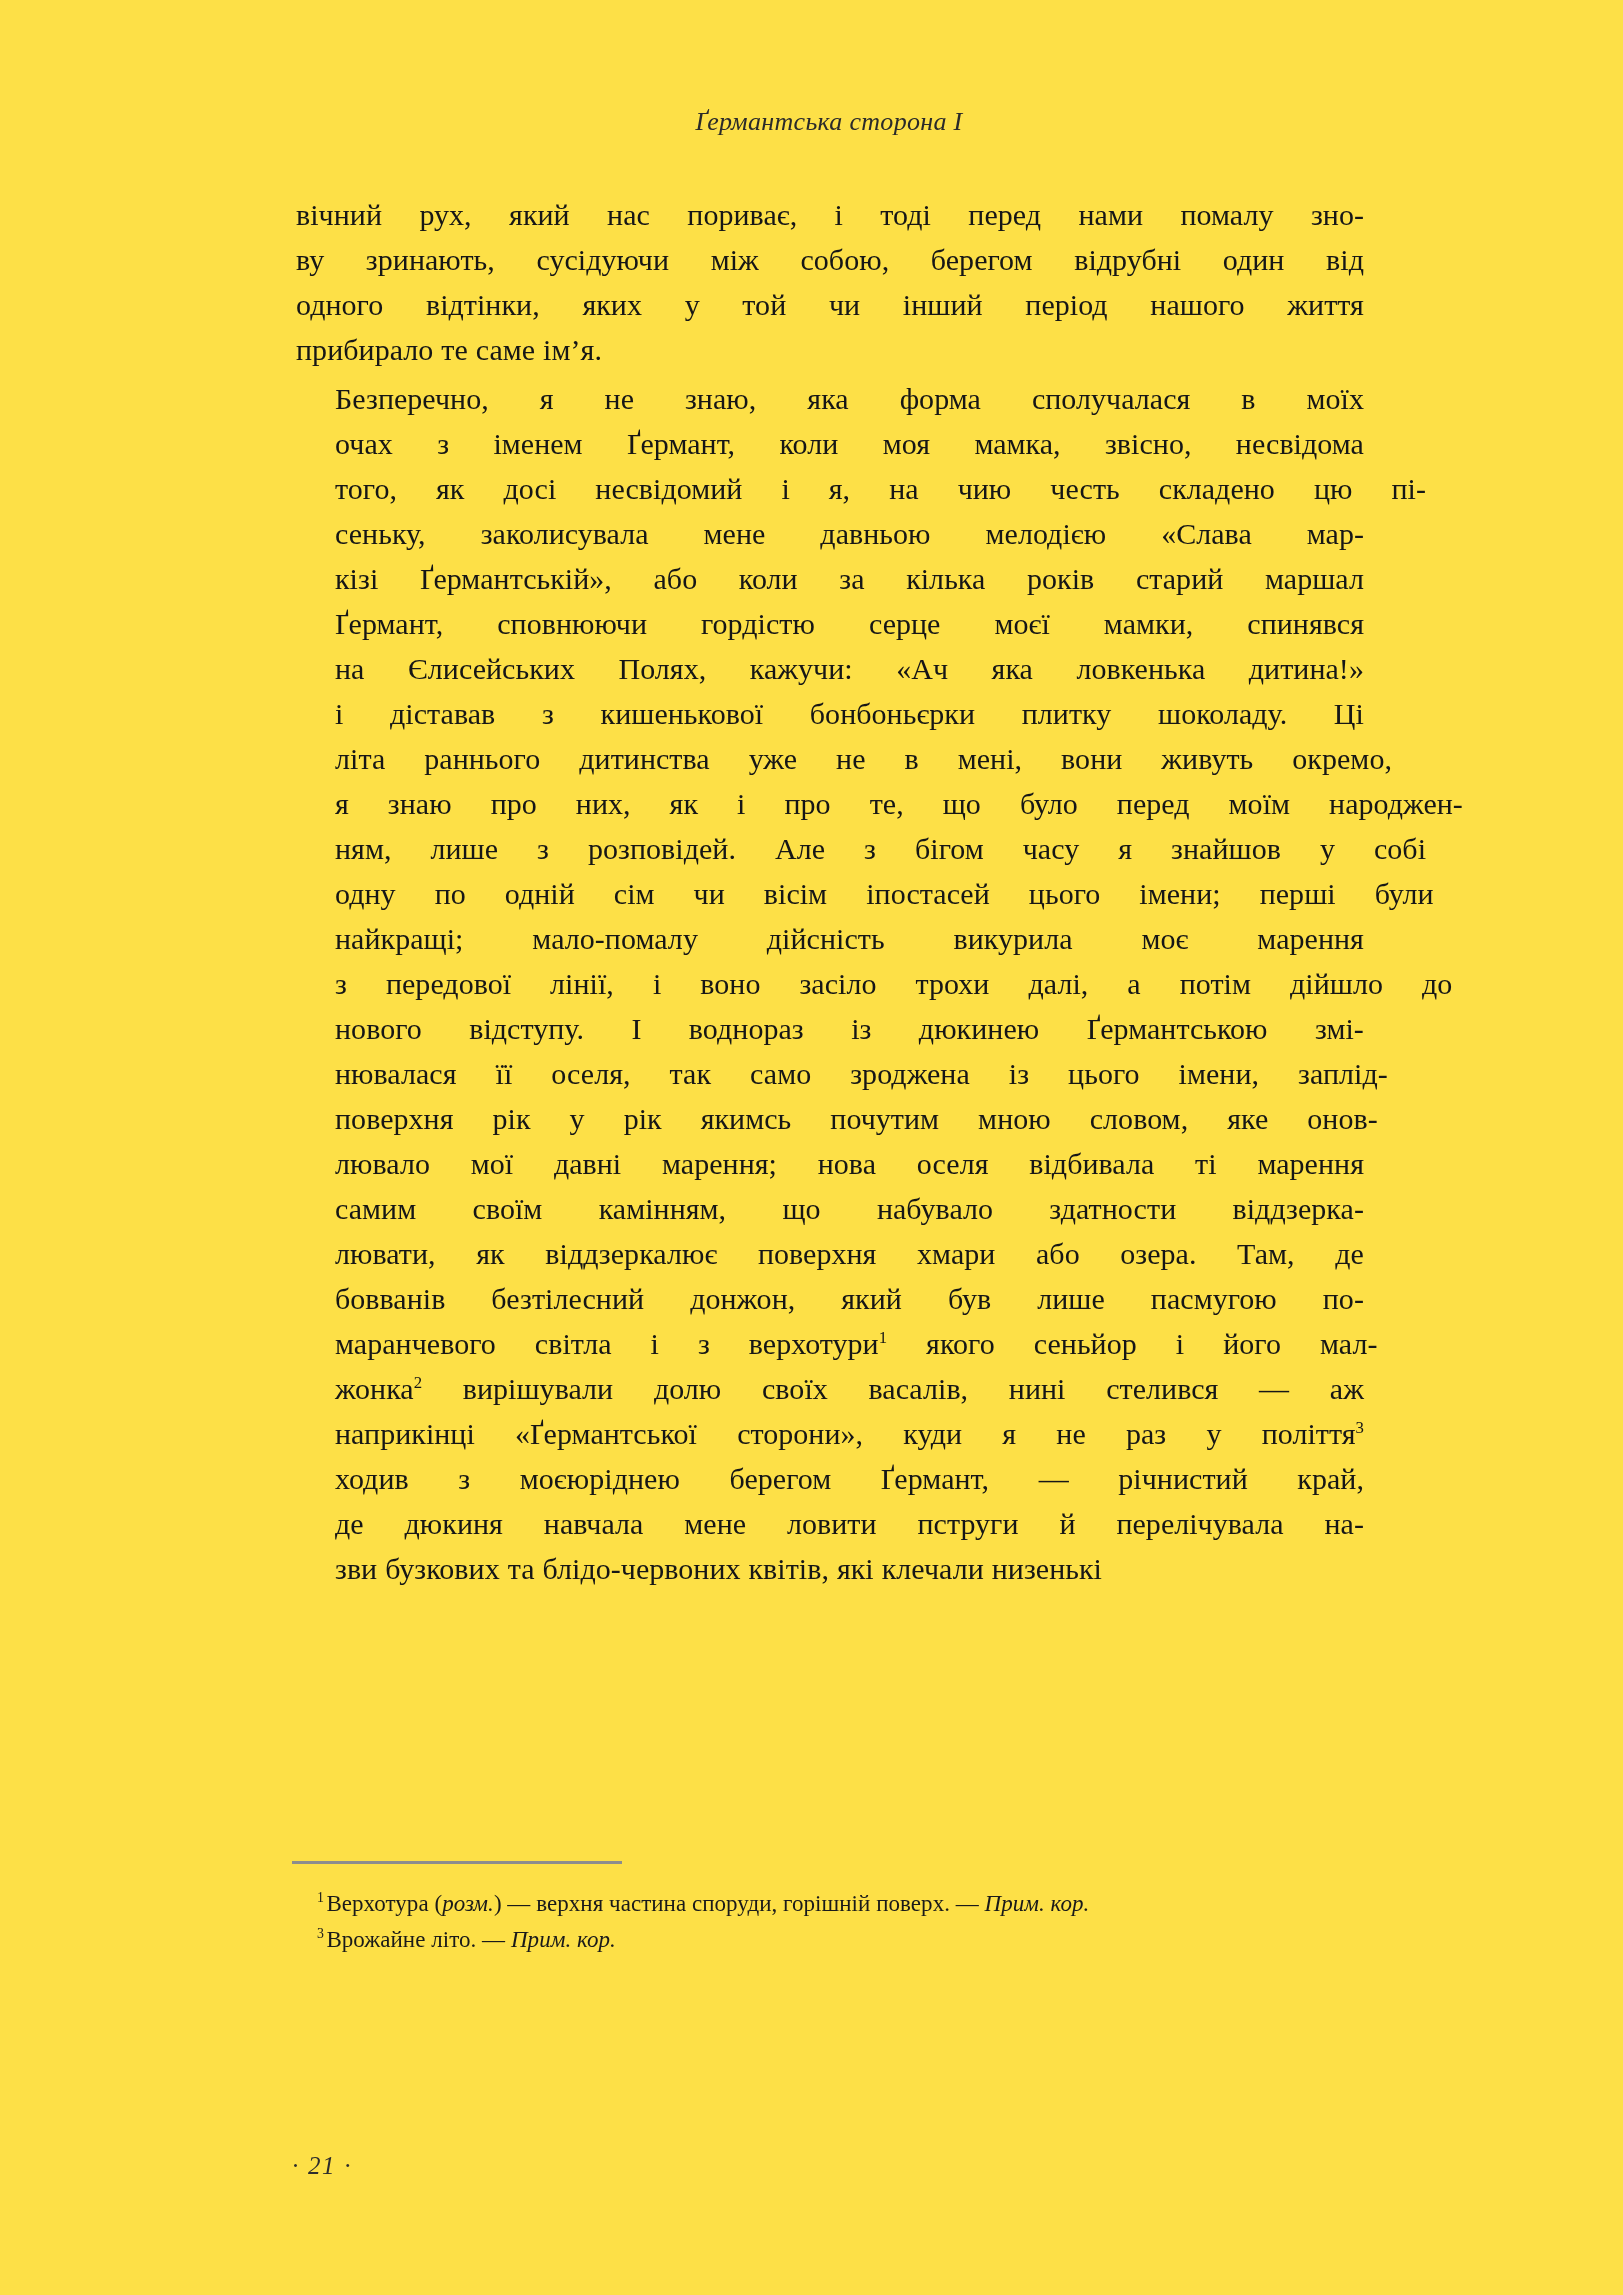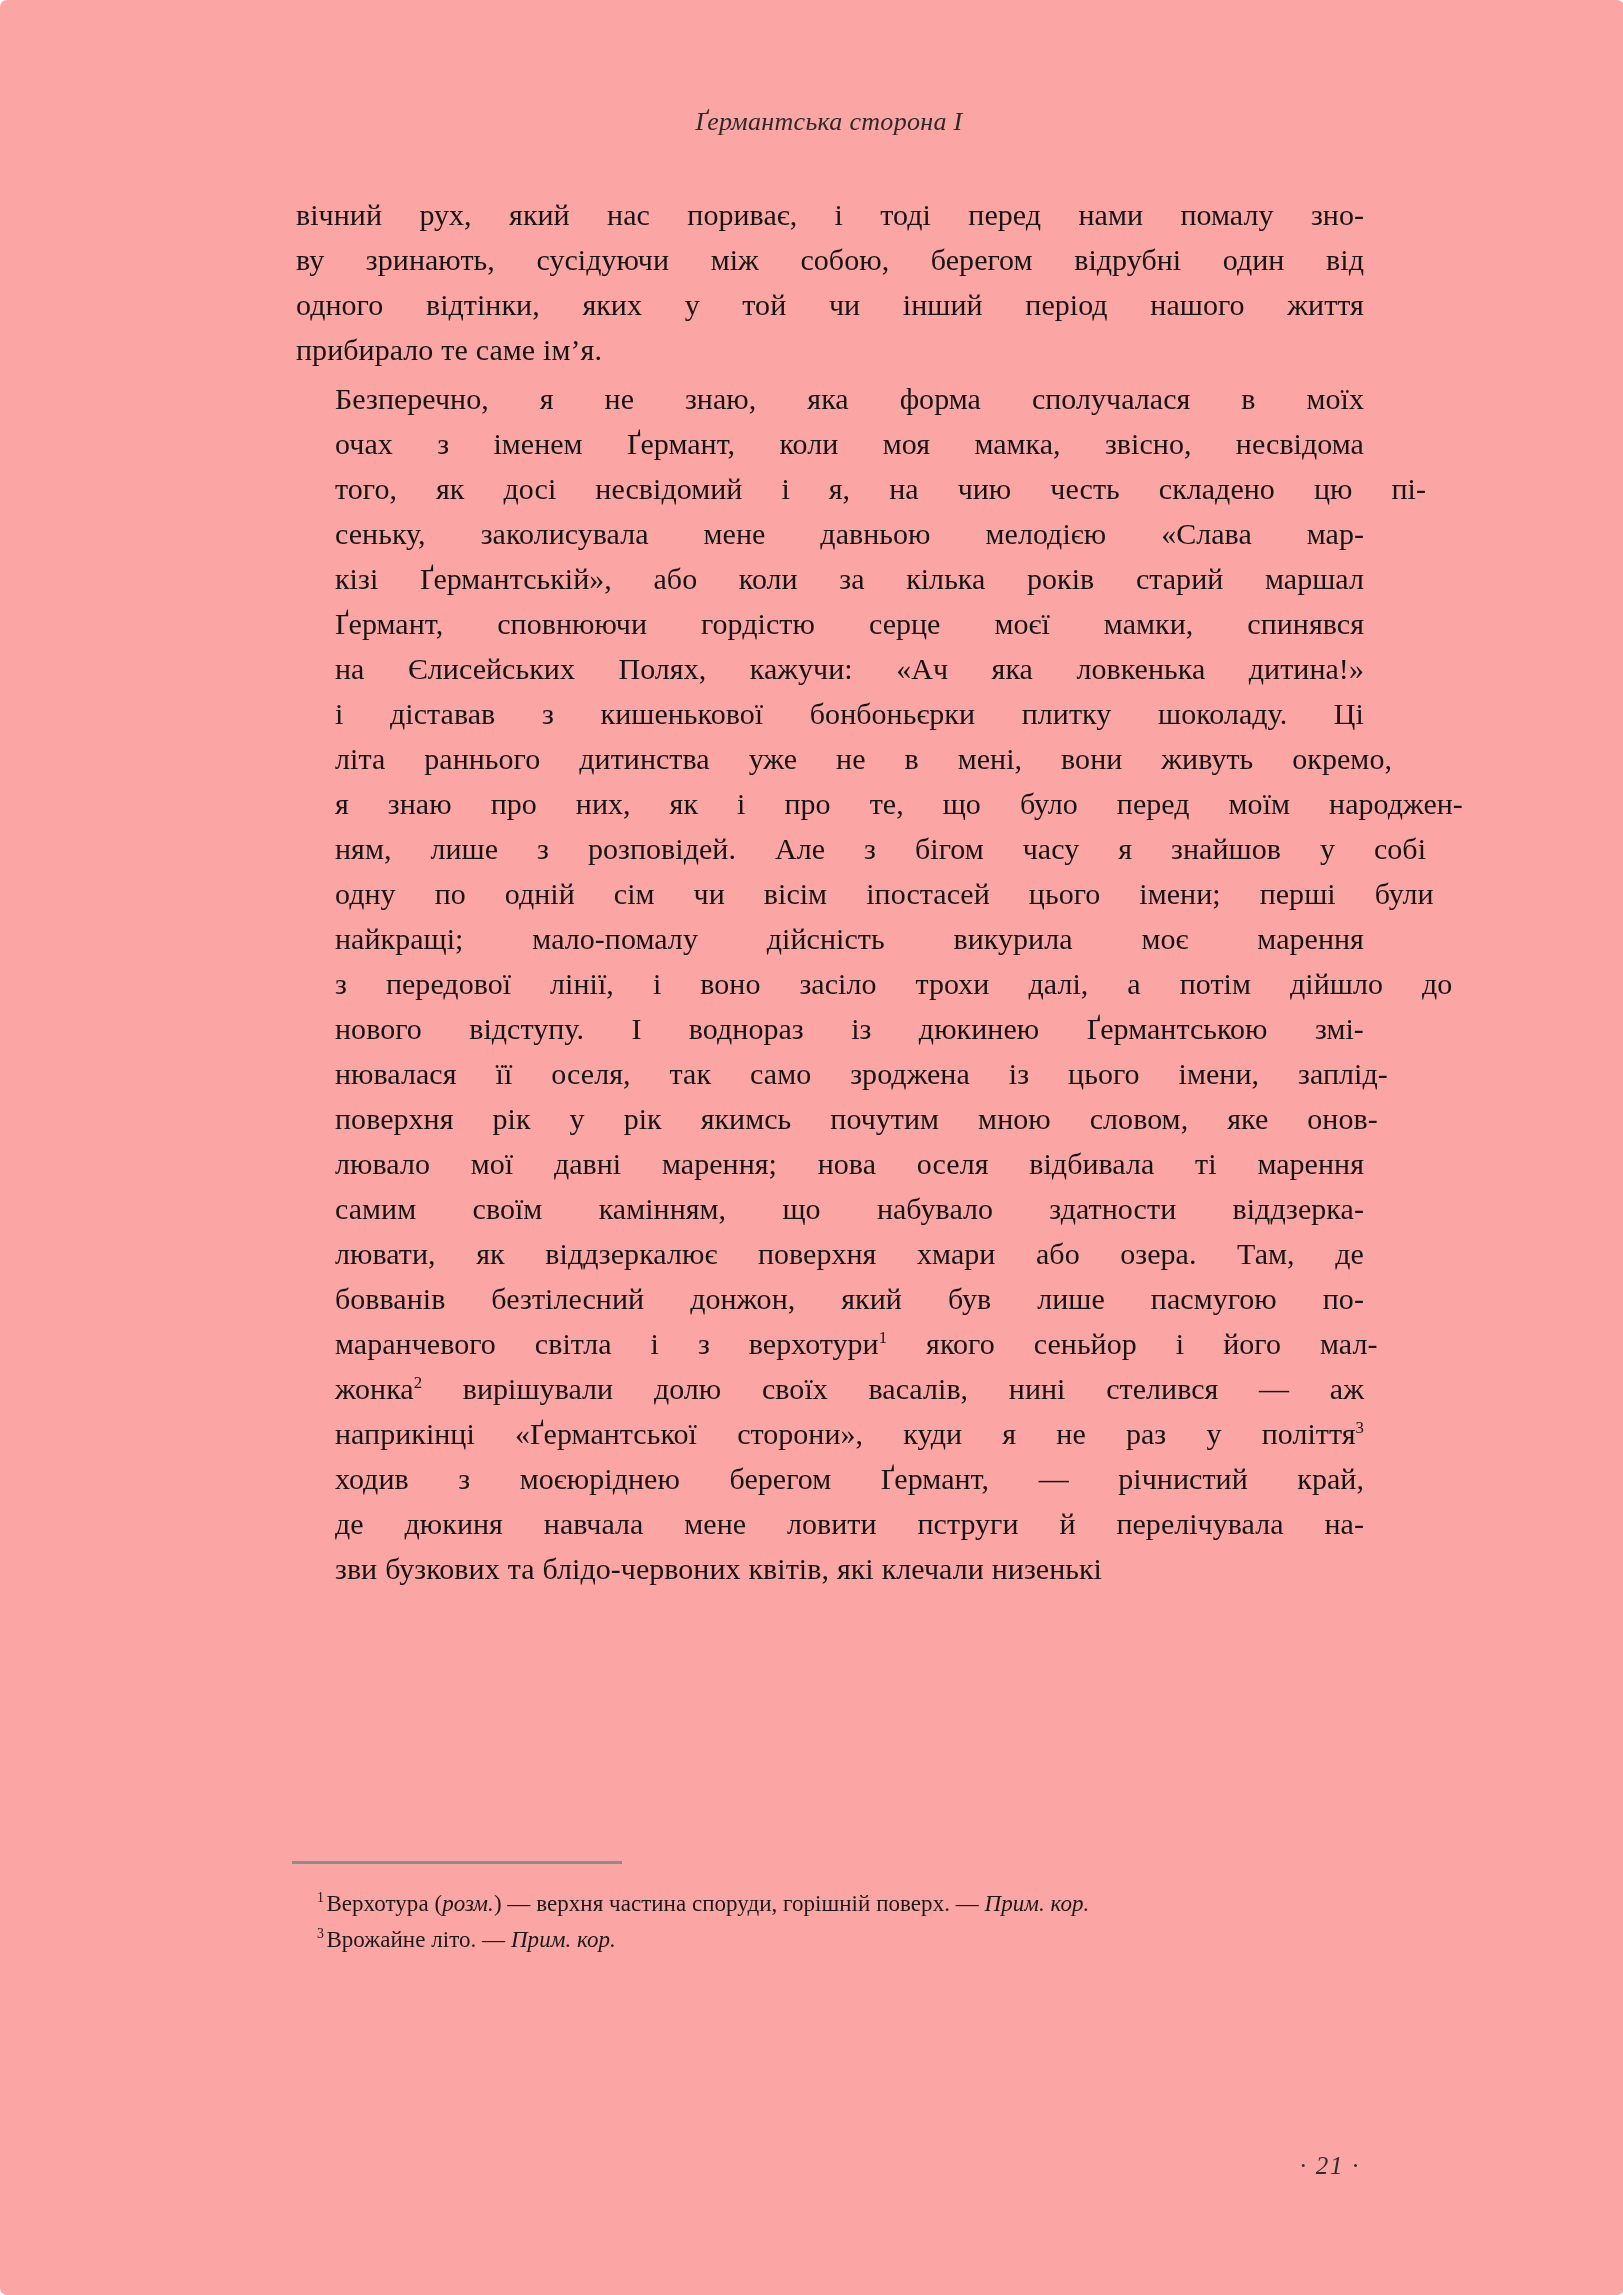--- a/index.html
+++ b/index.html
@@ -5,26 +5,25 @@
 <style>
   html, body {
     margin: 0;
     padding: 0;
     background: #ffffff;
   }
   .page {
     position: relative;
     width: 1624px;
     height: 2295px;
-    background: #fca5a5;
+    background: #fde047;
     overflow: hidden;
     font-family: "Liberation Serif", "DejaVu Serif", serif;
     color: #1b1b1b;
     box-sizing: border-box;
-    border-radius: 7px;
   }
 
   
   .running-header {
     position: absolute;
     top: 107px;
     left: 292px;
     width: 1074px;
     text-align: center;
     font-style: italic;
@@ -102,23 +101,23 @@
     font-size: 0.6em;
     vertical-align: super;
     line-height: 0;
     margin-right: 2.5px;
   }
 
   
   .folio {
     position: absolute;
     top: 2152px;
-    left: 284px;
+    left: 292px;
     width: 1076px;
-    text-align: right;
+    text-align: left;
     font-style: italic;
     font-size: 25px;
     color: #2d2d2d;
     letter-spacing: 1.7px;
   }
 </style>
 </head>
 <body>
 
 <div class="page">

